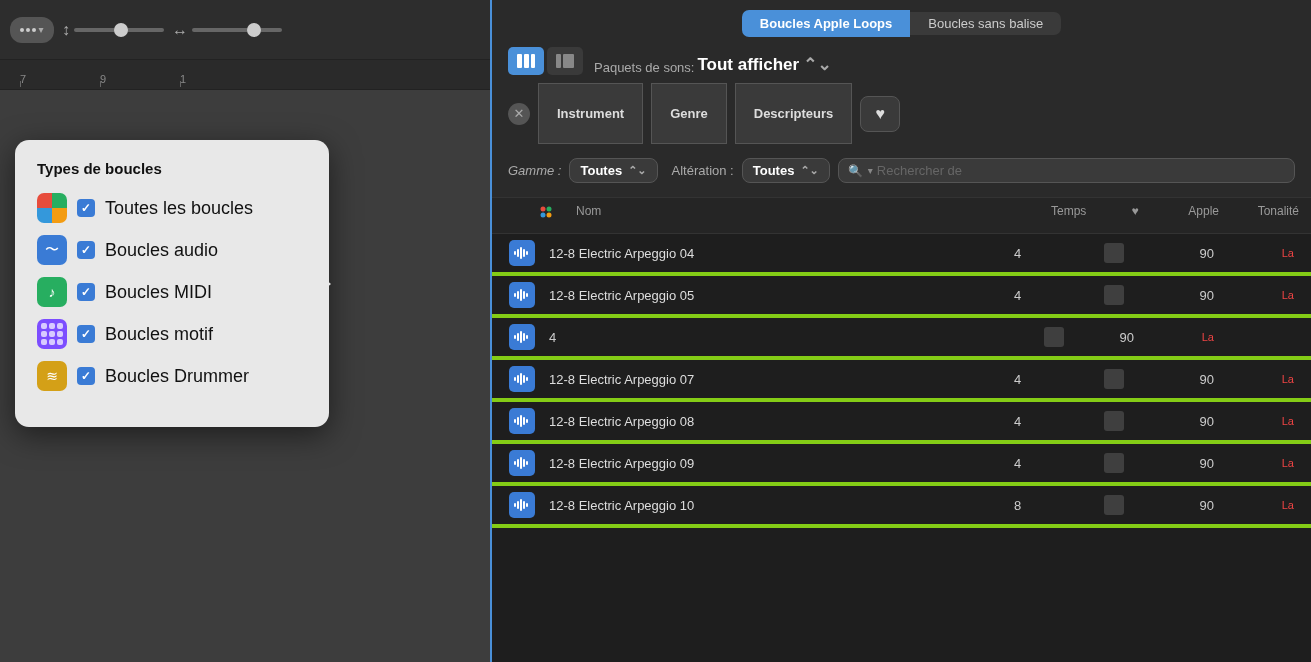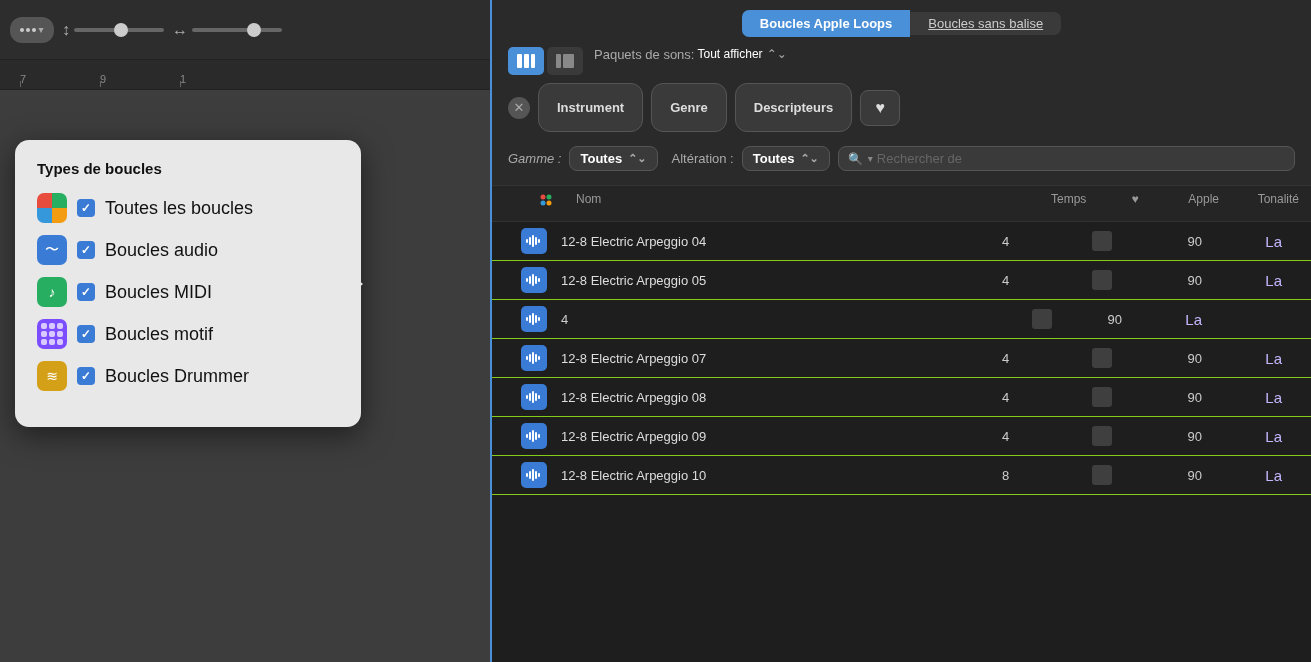--- a/index.html
+++ b/index.html
@@ -116,21 +116,21 @@
       width: 1px;
       height: 6px;
       background: #666;
     }
 
     
     .popup {
       position: absolute;
       top: 140px;
       left: 15px;
-      width: 346px;
+      width: 314px;
       background: #e8e8e8;
       border-radius: 14px;
       padding: 20px 22px 24px 22px;
       box-shadow: 0 8px 30px rgba(0,0,0,0.5);
       z-index: 10;
     }
     .popup-title {
       font-size: 15px;
       font-weight: 700;
       color: #111;
@@ -224,26 +224,25 @@
       cursor: pointer;
     }
     .tab-sans-balise {
       background: #3a3a3a;
       color: #ccc;
       border: none;
       border-radius: 0 7px 7px 0;
       padding: 4px 18px;
       font-size: 13px;
       cursor: pointer;
-      text-decoration: underline;
     }
 
     .controls-row {
       display: flex;
-      align-items: flex-start;
+      align-items: flex-end;
       gap: 3px;
     }
     .view-btn-active {
       background: #4a90d9;
       border: none;
       border-radius: 5px;
       width: 36px;
       height: 28px;
       display: flex;
       align-items: center;
@@ -265,22 +264,22 @@
       color: #ccc;
       font-size: 14px;
     }
     .paquets-label {
       color: #aaa;
       font-size: 13px;
       margin-left: 8px;
     }
     .paquets-value {
       color: #fff;
-      font-size: 12px;
-      font-weight: 400;
+      font-size: 17px;
+      font-weight: 700;
       cursor: pointer;
       display: flex;
       align-items: center;
       gap: 4px;
     }
 
     .filter-row {
       display: flex;
       align-items: center;
       gap: 8px;
@@ -295,22 +294,22 @@
       align-items: center;
       justify-content: center;
       cursor: pointer;
       color: #aaa;
       font-size: 13px;
       border: none;
     }
     .filter-btn {
       background: #3a3a3a;
       border: 1px solid #555;
-      border-radius: 12px;
-      padding: 16px 18px;
+      border-radius: 0;
+      padding: 22px 18px;
       color: #ddd;
       font-size: 13px;
       font-weight: 600;
       cursor: pointer;
     }
     .heart-btn {
       background: #3a3a3a;
       border: 1px solid #555;
       border-radius: 8px;
       width: 40px;
@@ -391,22 +390,22 @@
       font-size: 12px;
       font-weight: 500;
       margin-left: 32px;
     }
     .th-heart { display: flex; justify-content: center; }
     .th-right { text-align: right; }
 
     .table-row-item {
       display: grid;
       grid-template-columns: 40px 1fr 80px 40px 80px 80px;
-      padding: 6px 29px;
-      border-bottom: 1px solid #84cc16;
+      padding: 6px 17px;
+      border-bottom: 4px solid #84cc16;
       align-items: center;
       cursor: pointer;
     }
     .row-icon {
       width: 26px;
       height: 26px;
       background: #3a7bd5;
       border-radius: 5px;
       display: flex;
       align-items: center;
@@ -430,22 +429,22 @@
       background: #555;
       border-radius: 3px;
       opacity: 0.6;
     }
     .row-tempo {
       color: #ccc;
       font-size: 13px;
       text-align: right;
     }
     .row-tonalite {
-      color: #c4b5fd;
-      font-size: 15px;
+      color: #ef4444;
+      font-size: 11px;
       text-align: right;
     }
 
     .scrollbar::-webkit-scrollbar { width: 6px; }
     .scrollbar::-webkit-scrollbar-thumb { background: #555; border-radius: 3px; }
     .scrollbar::-webkit-scrollbar-track { background: #222; }
 
     .apple-icon-multi {
       width: 30px;
       height: 30px;

